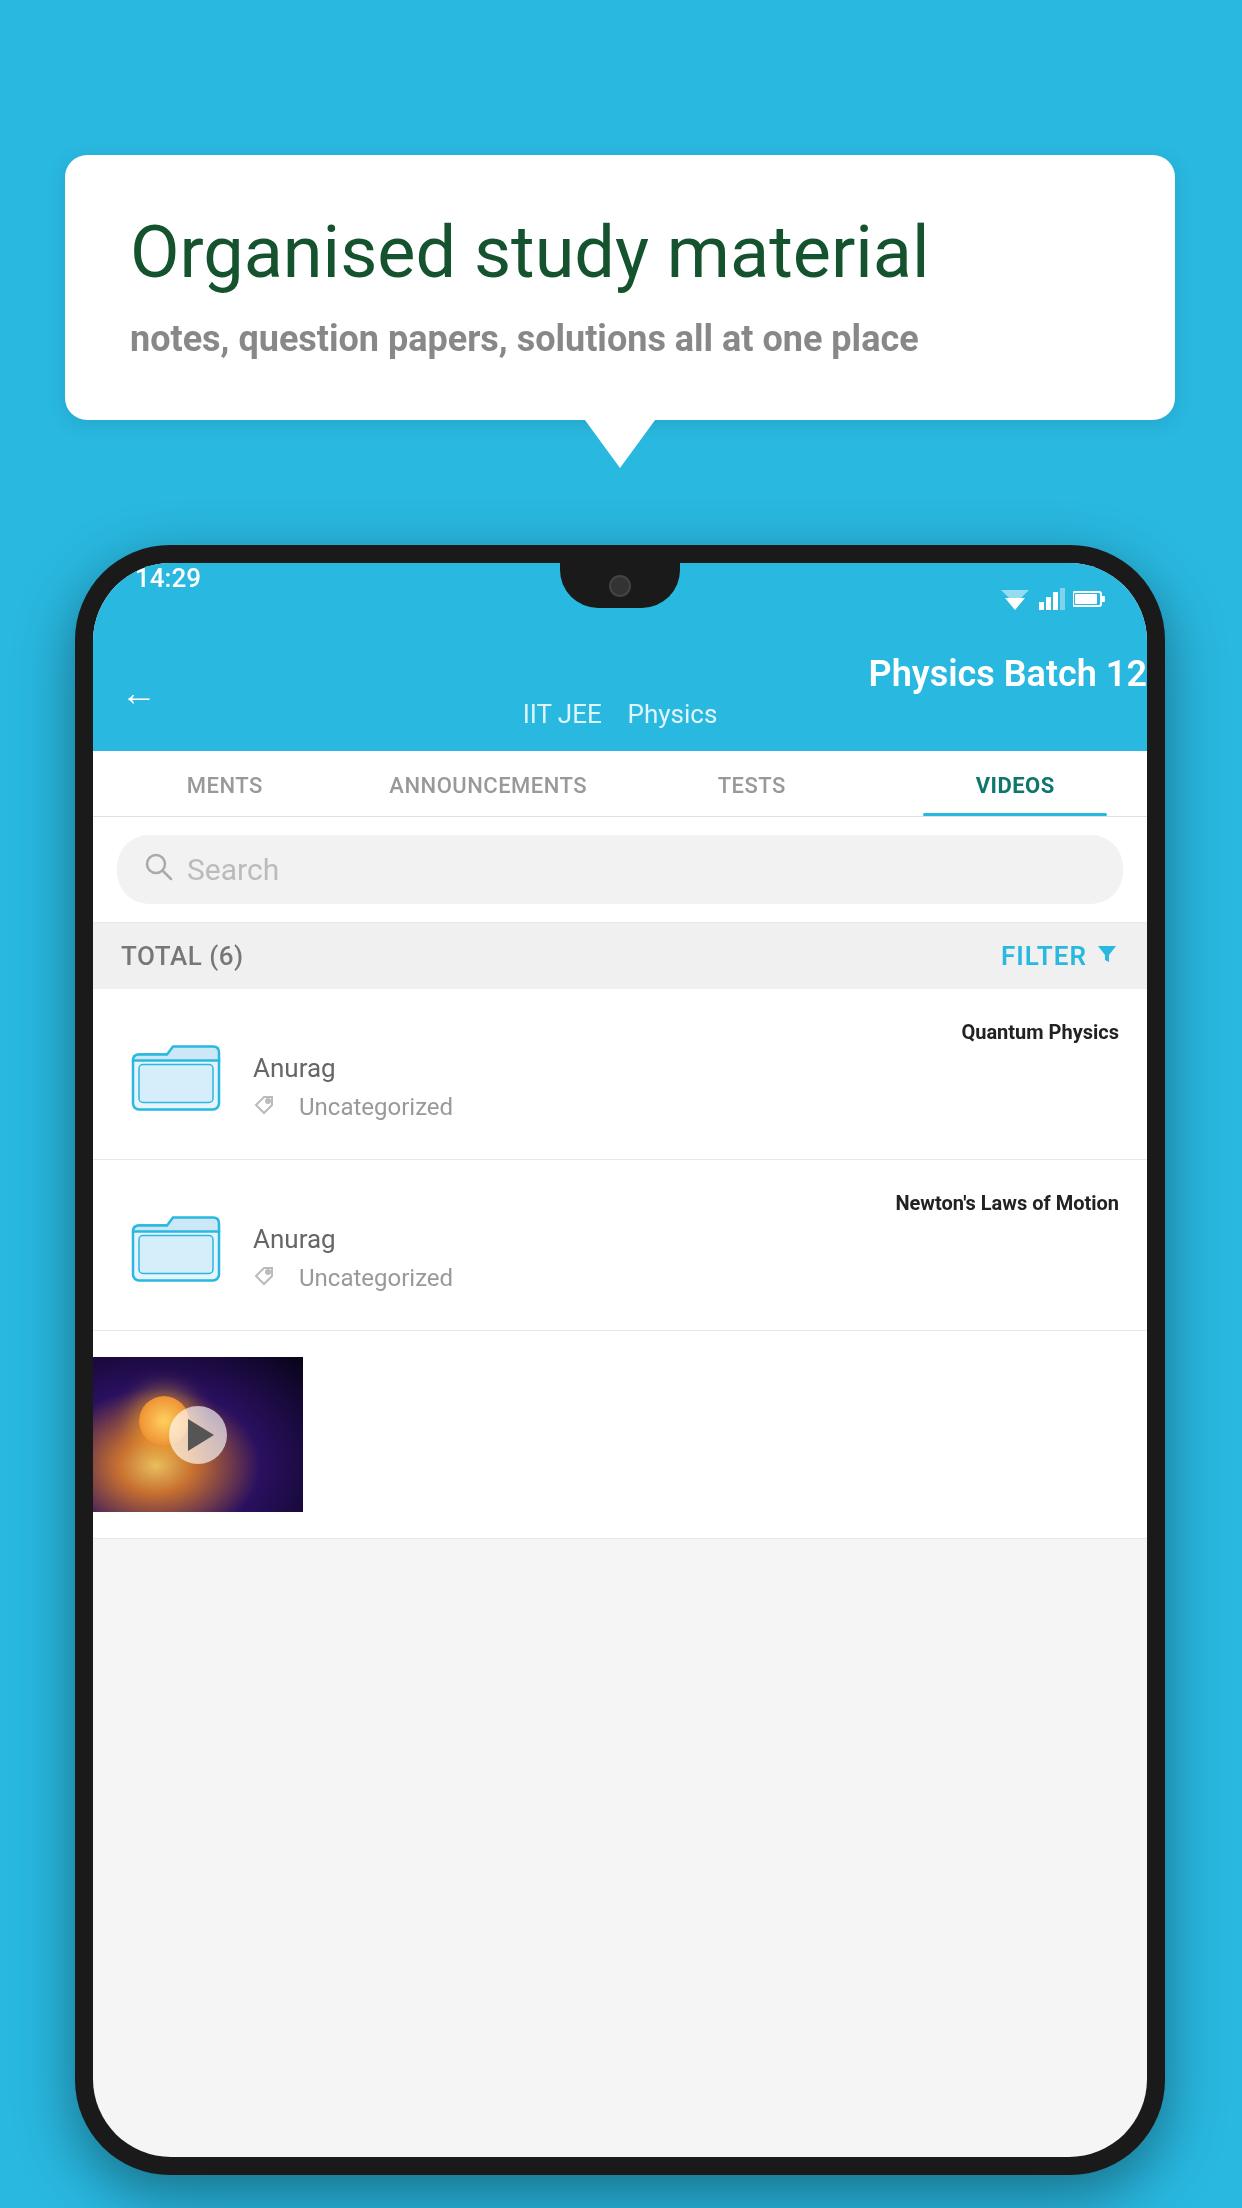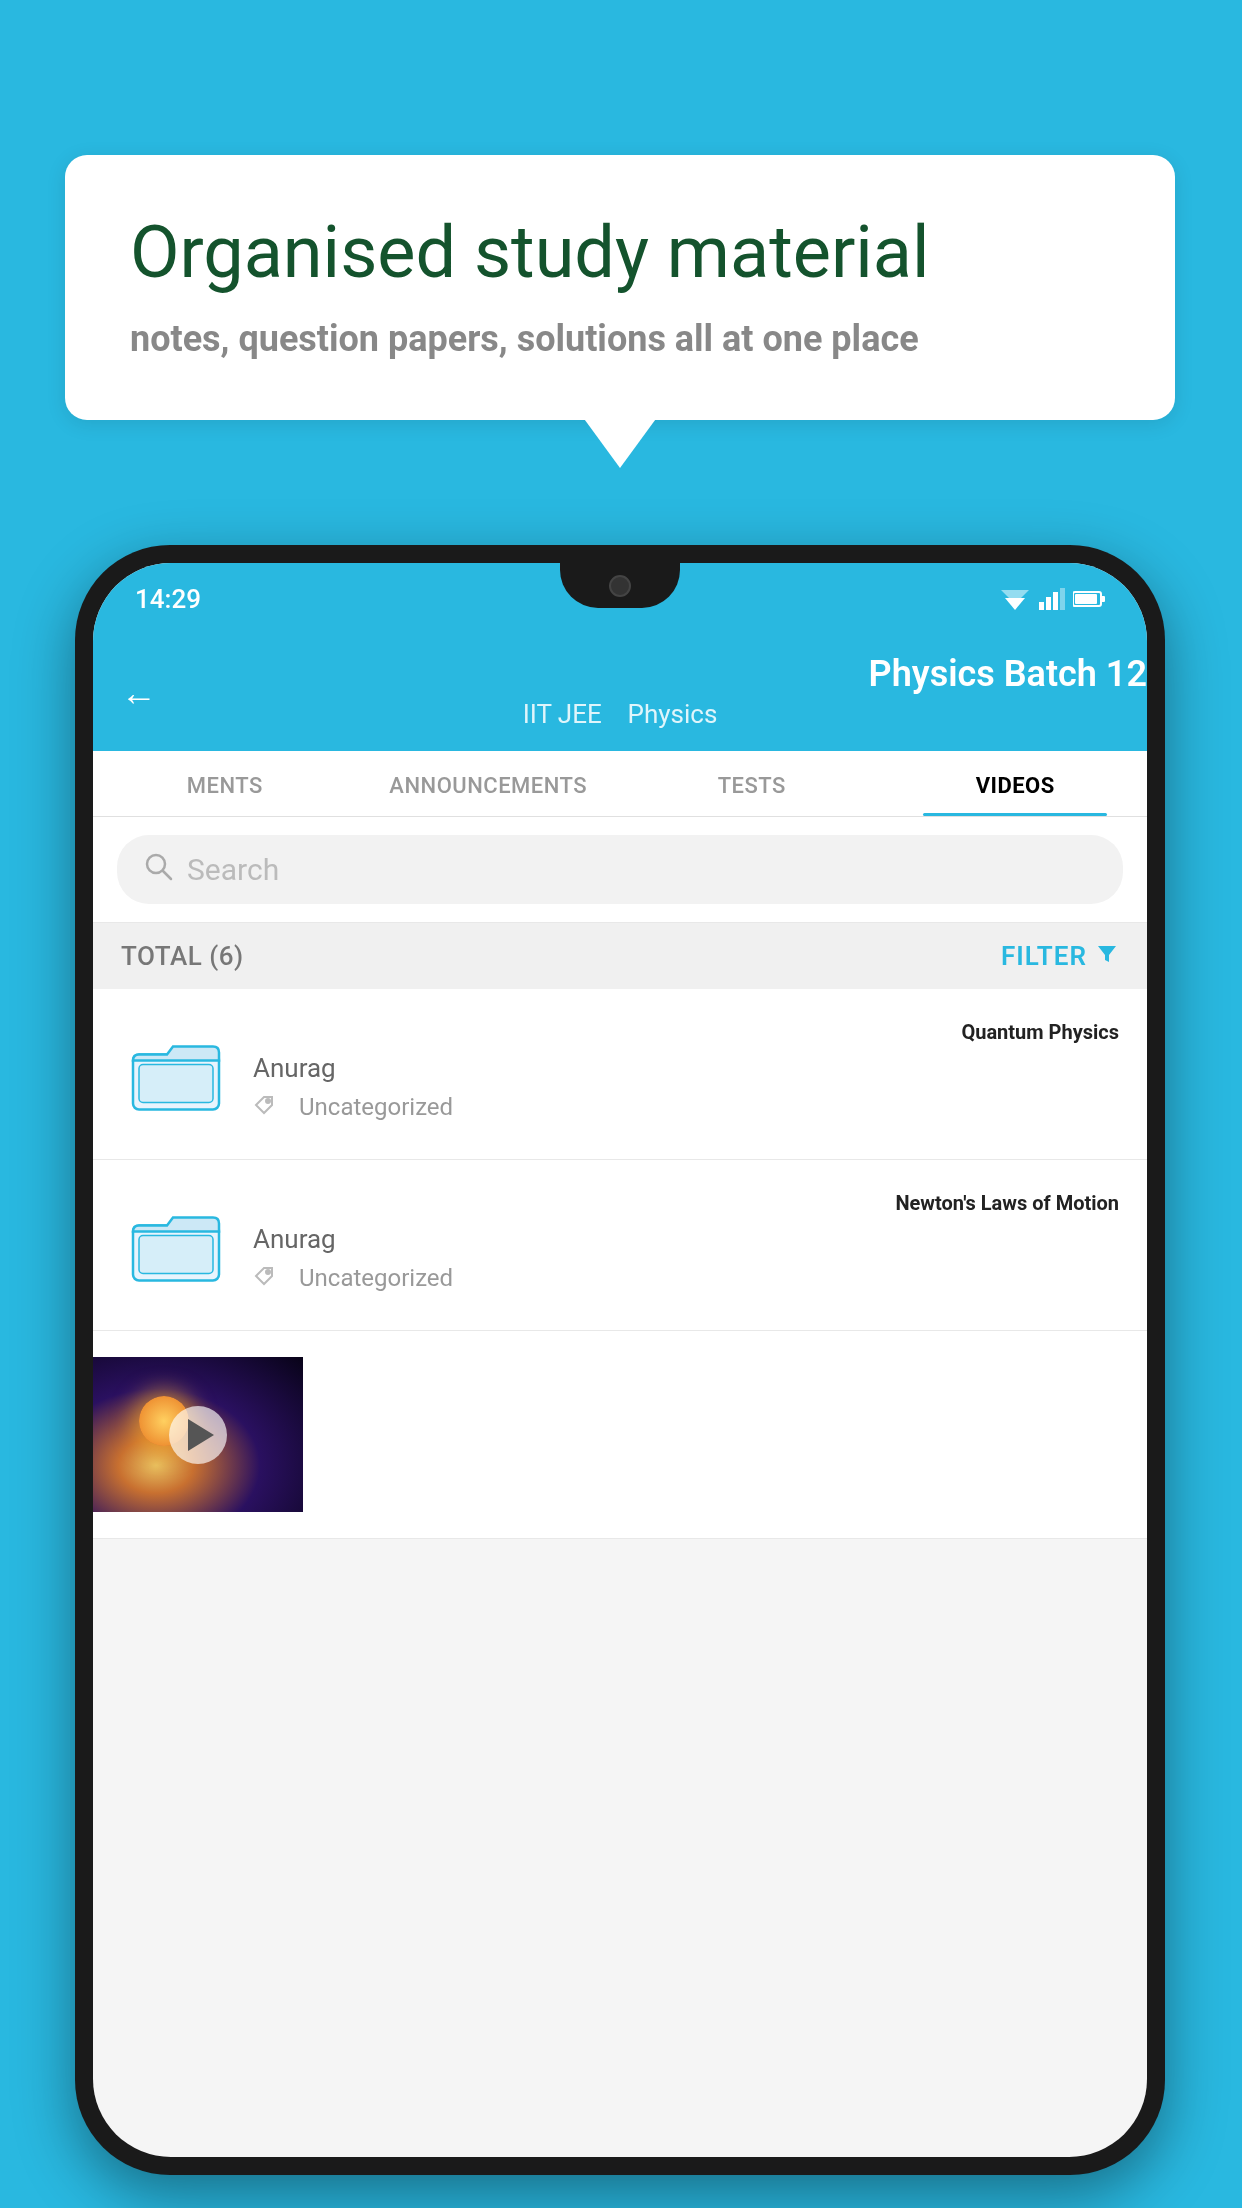--- a/index.html
+++ b/index.html
@@ -102,21 +102,20 @@
       background: #f5f5f5;
       border-radius: 78px;
       overflow: hidden;
     }
 
     
     .notch-bar {
       background: #29b8e0;
       height: 72px;
       display: flex;
-      align-items: center;
       justify-content: space-between;
       padding: 0 42px;
       position: relative;
     }
 
     .notch-cutout {
       position: absolute;
       top: 0;
       left: 50%;
       transform: translateX(-50%);
@@ -196,21 +195,21 @@
       text-align: center;
       padding: 22px 0 18px;
       font-size: 22px;
       font-weight: 500;
       color: #999;
       letter-spacing: 0.5px;
       position: relative;
     }
 
     .tab-item.active {
-      color: #000000;
+      color: #0f766e;
       font-weight: 700;
     }
 
     .tab-item.active::after {
       content: '';
       position: absolute;
       bottom: 0;
       left: 15%;
       width: 70%;
       height: 3px;

